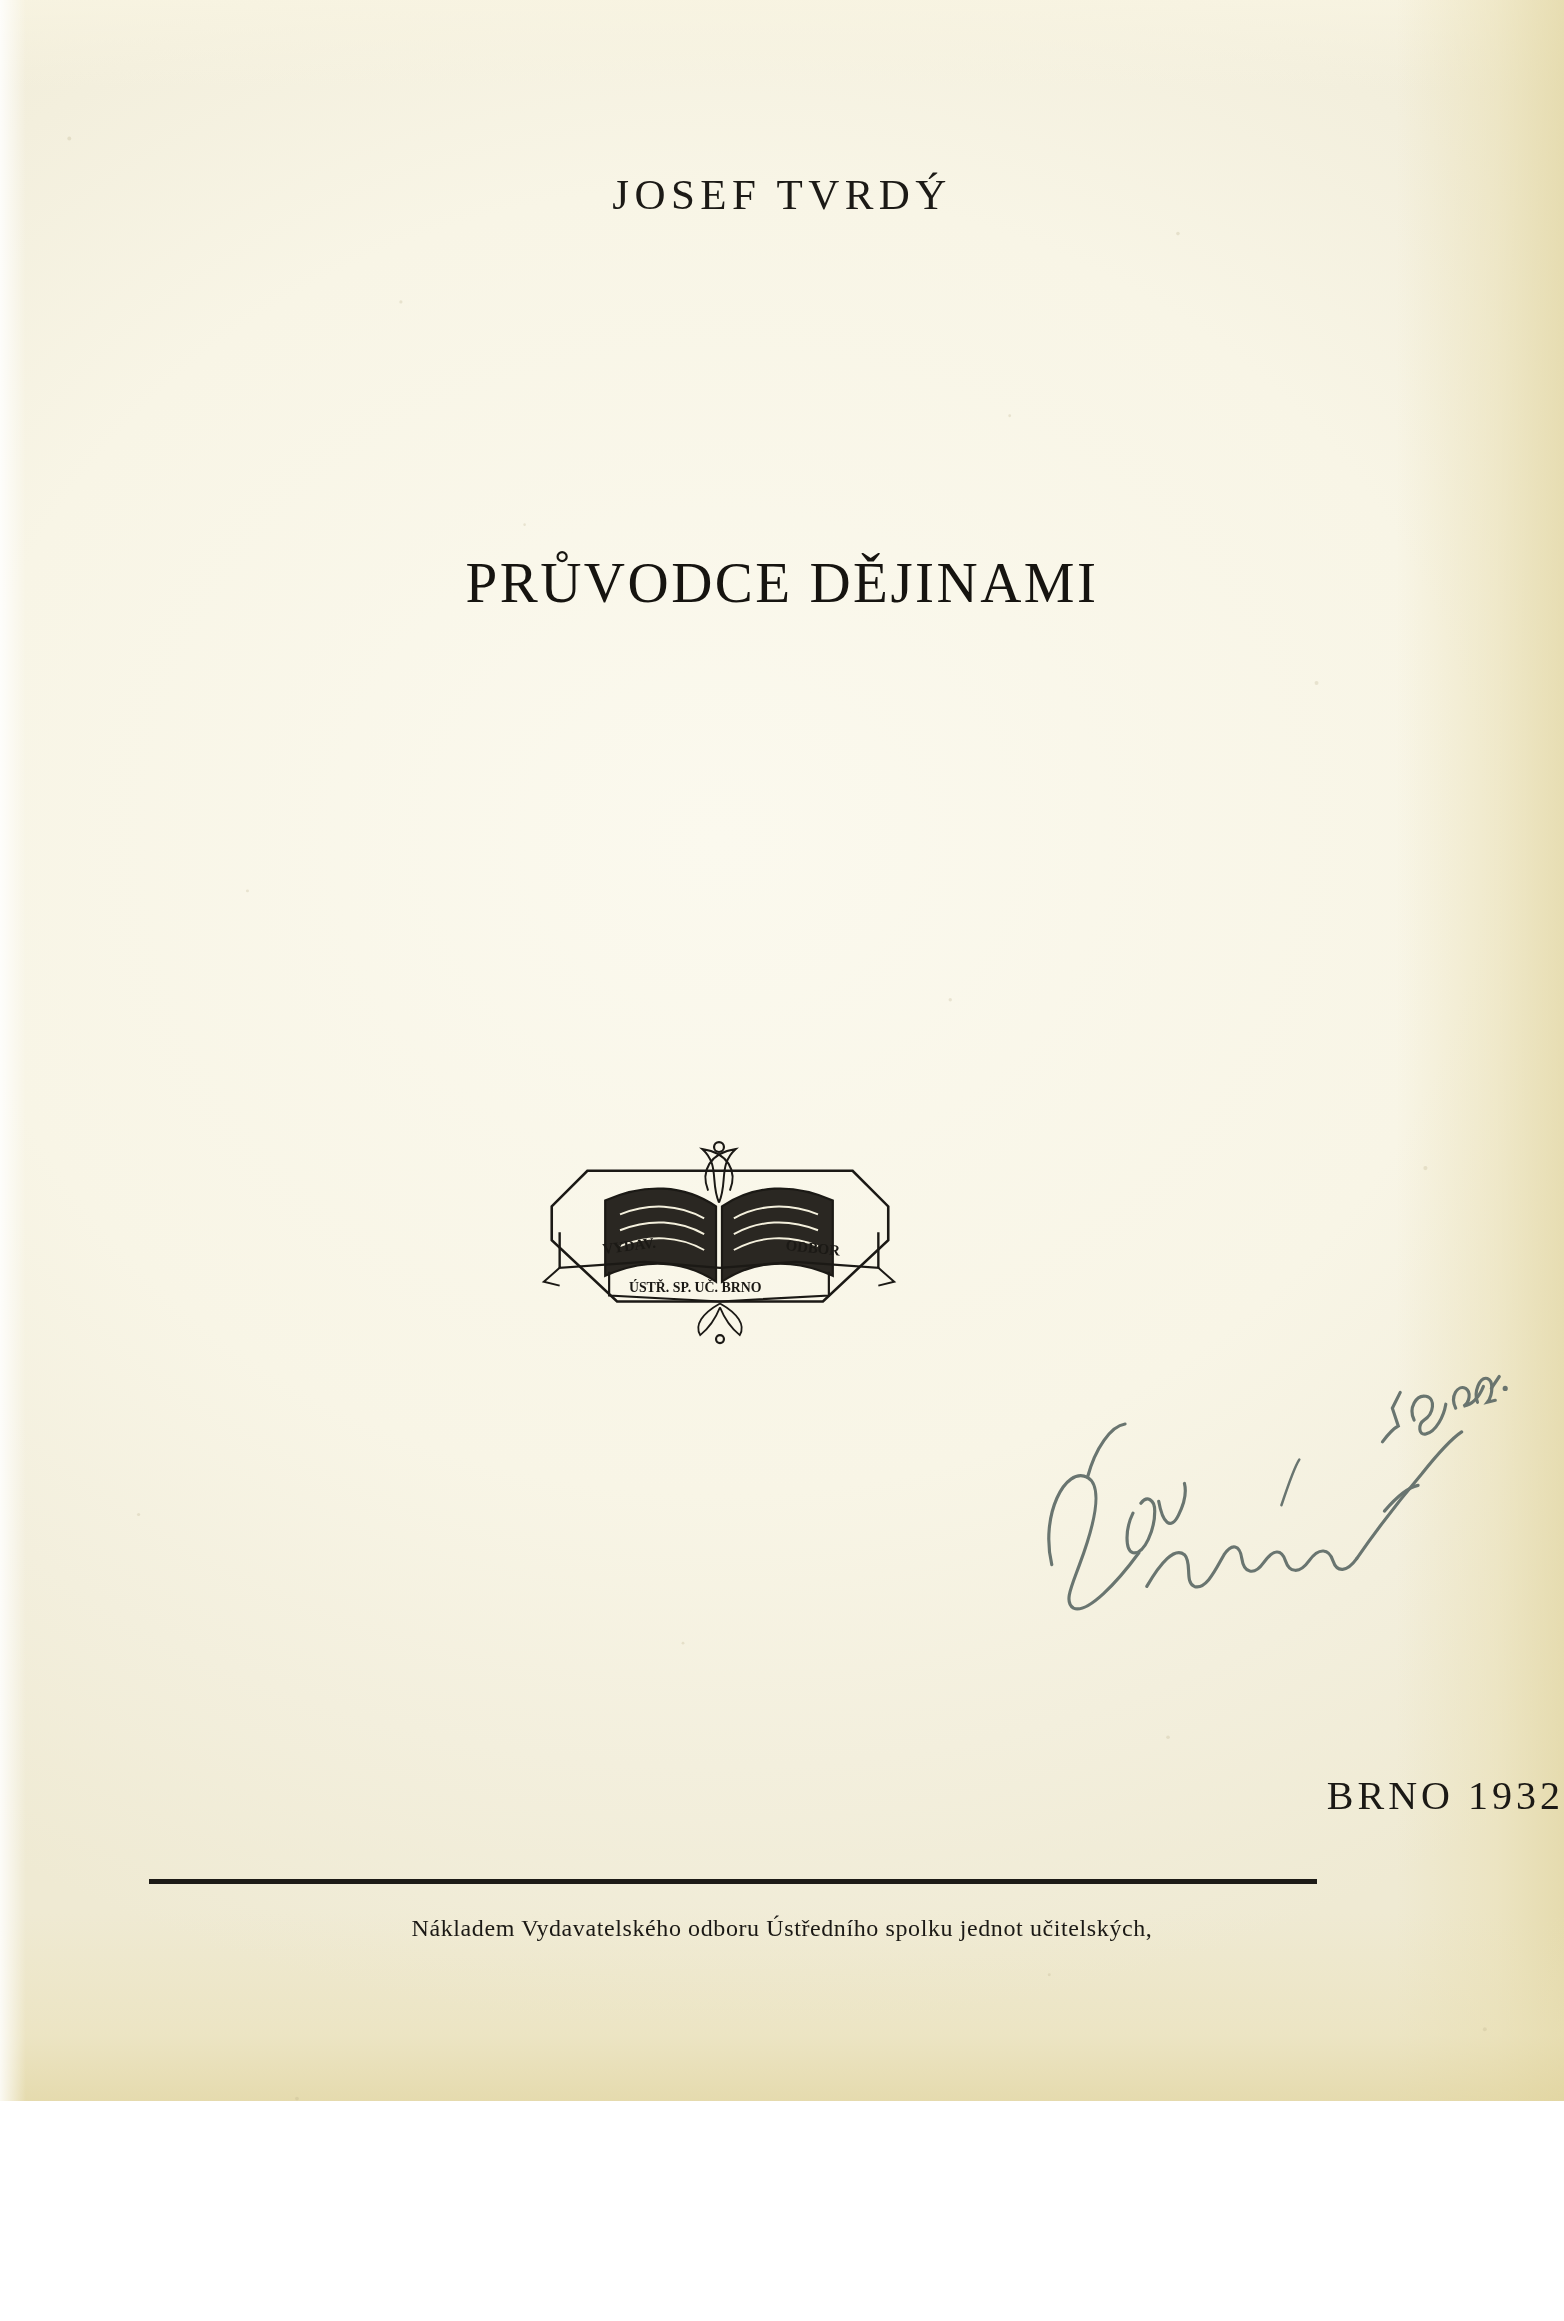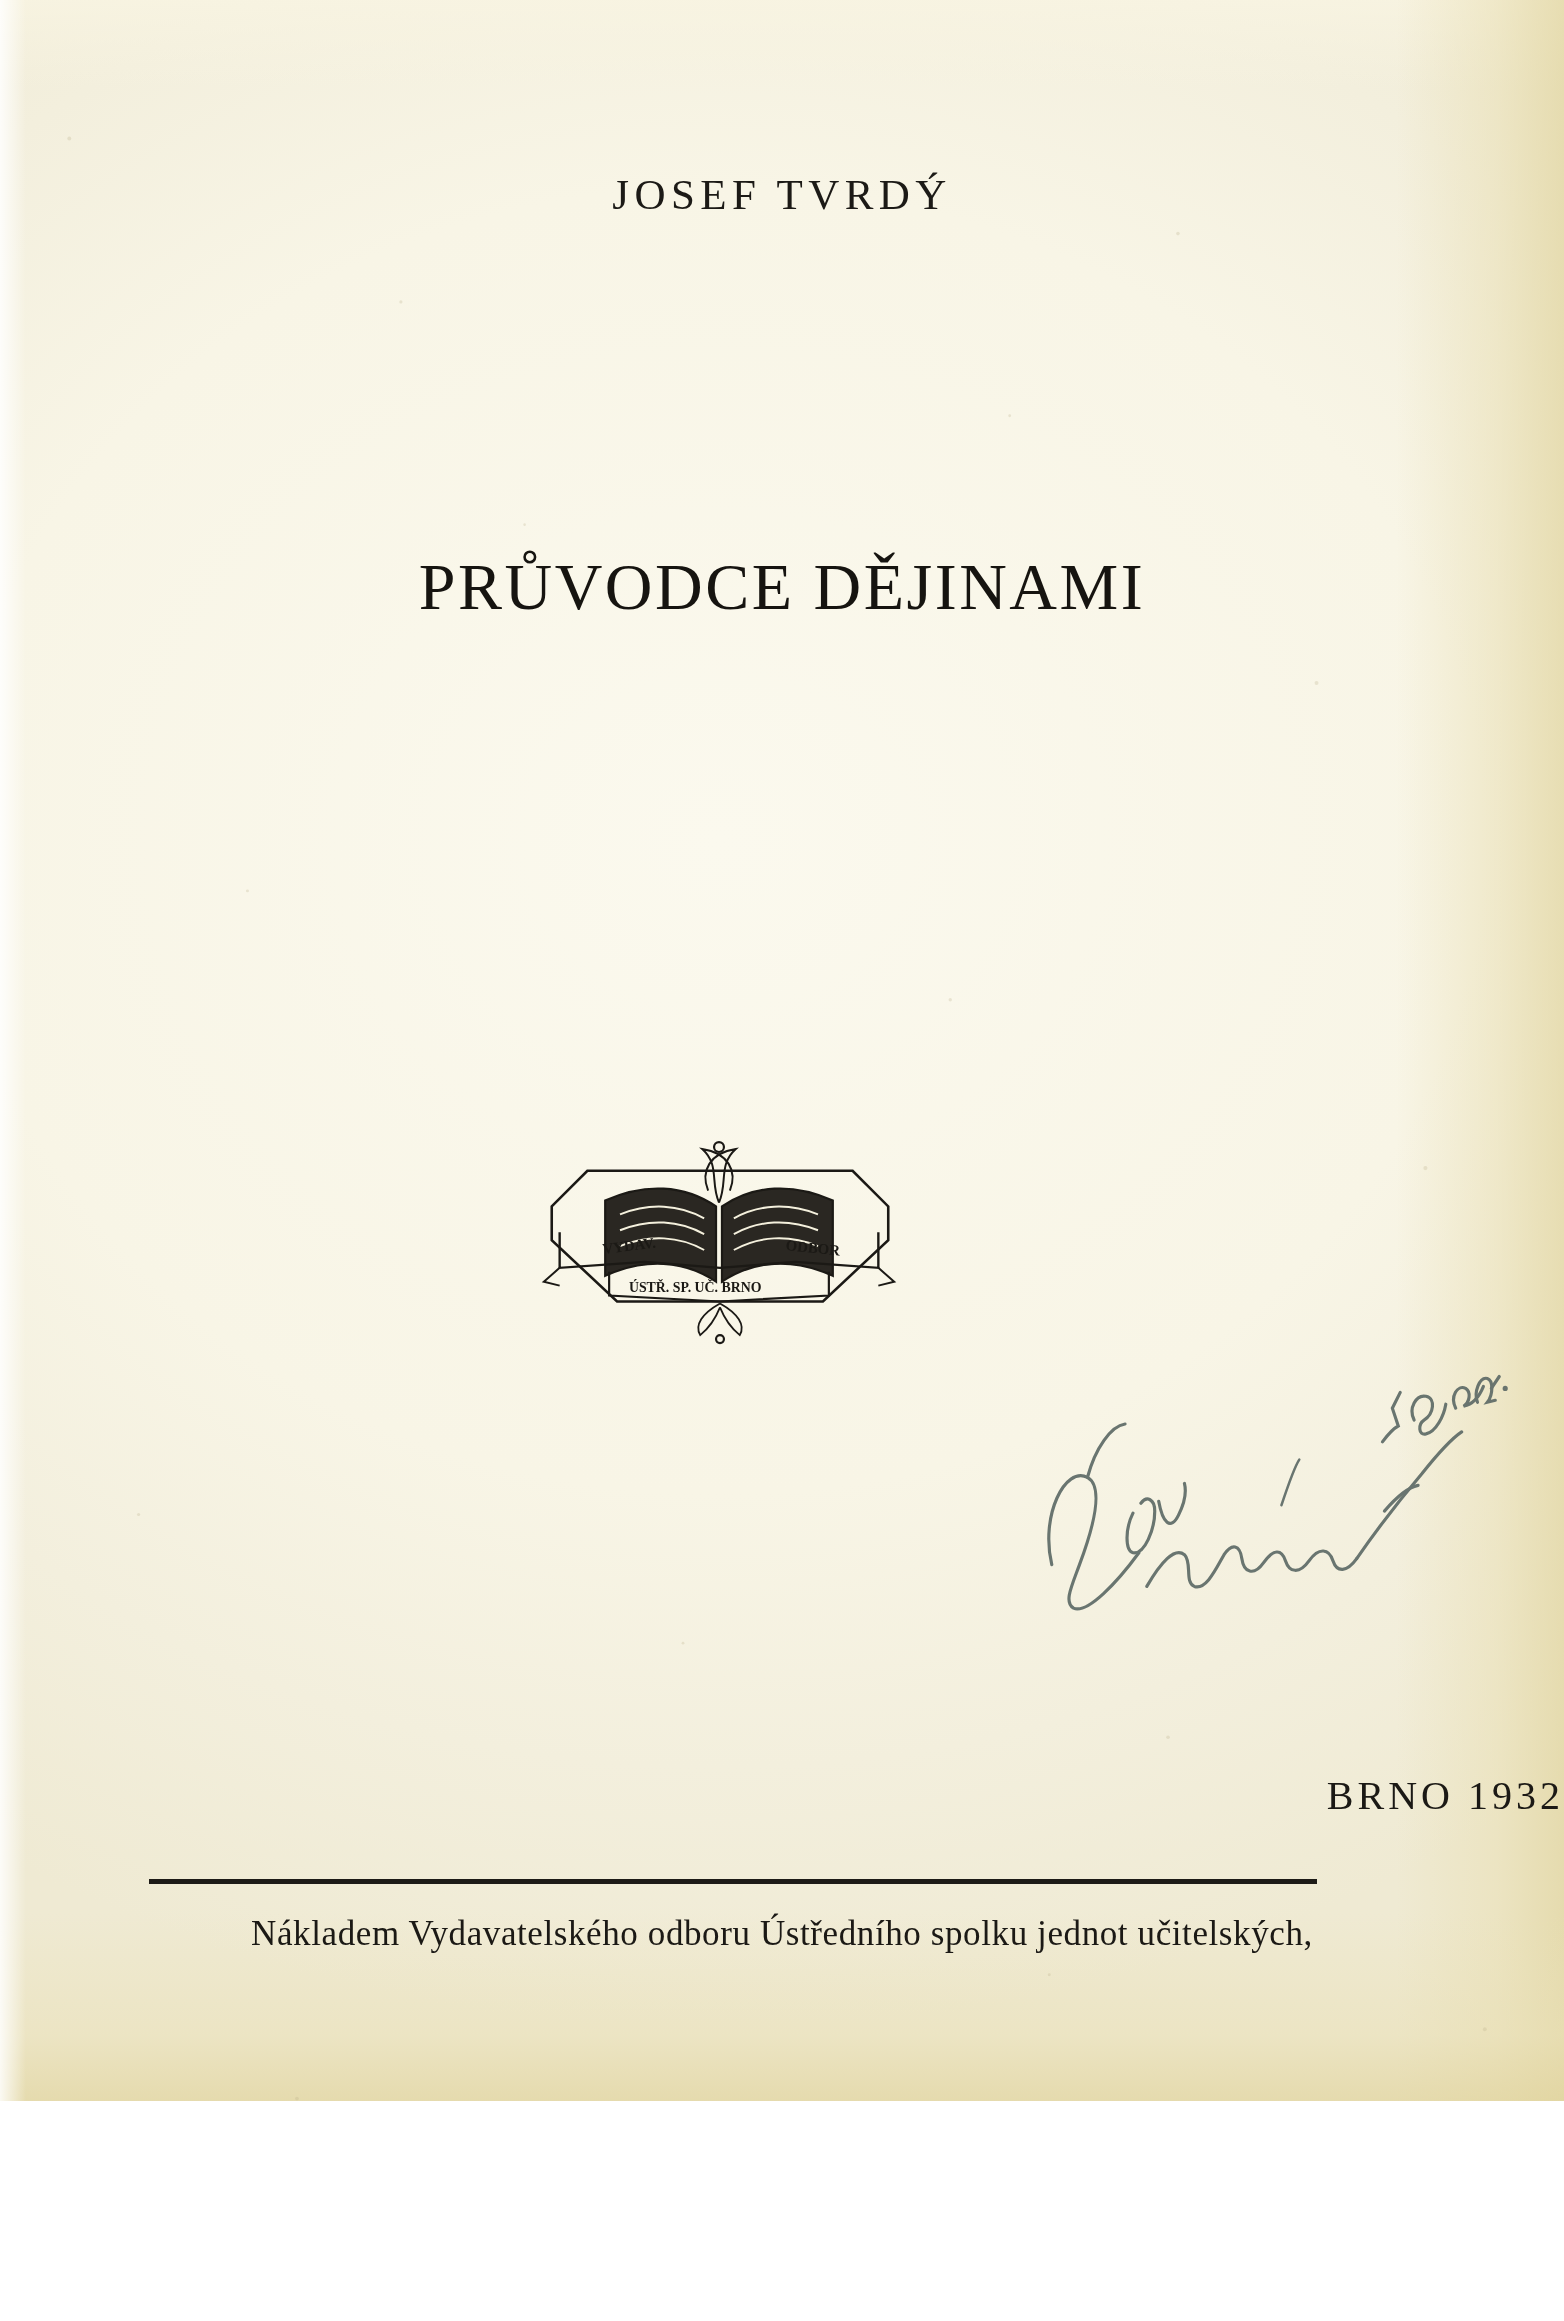--- a/index.html
+++ b/index.html
@@ -73,21 +73,21 @@
   }
 
   .title-block {
     position: absolute;
     top: 554px;
     left: 0; right: 0;
     text-align: center;
     color: #161410;
   }
   .title-line {
-    font-size: 66px;
+    font-size: 57px;
     line-height: 1.0;
     letter-spacing: 2.5px;
     font-family: "Liberation Serif", serif;
     white-space: nowrap;
   }
   .title-line.l1 { margin-bottom: 75px; }
 
   
   .emblem {
     position: absolute;
@@ -127,21 +127,21 @@
     background: #1d1b17;
   }
   .imprint {
     position: absolute;
     top: 1915px;
     left: 0; right: 0;
     text-align: center;
     color: #1b1915;
   }
   .imprint-line {
-    font-size: 35px;
+    font-size: 24px;
     letter-spacing: 0.6px;
     line-height: 1.1;
   }
   .imprint-line.l1 { margin-bottom: 42px; }
 </style>
 </head>
 <body>
 
 <div class="page">
 

